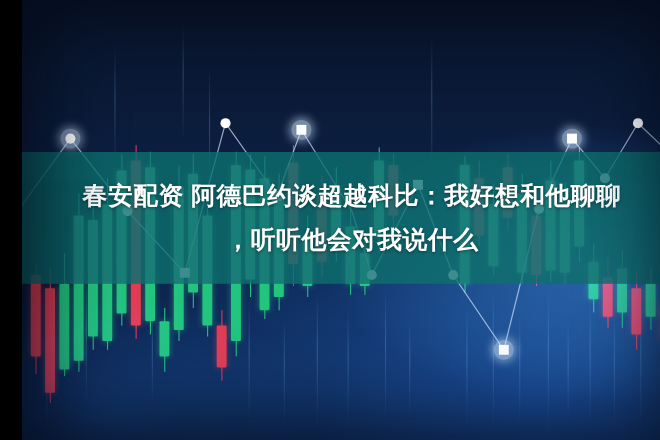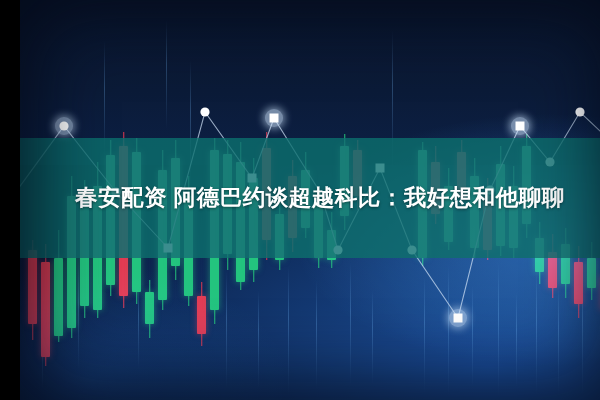--- a/index.html
+++ b/index.html
@@ -317,17 +317,18 @@
         <circle cx="500" cy="126" r="9" class="glowdot" filter="url(#nodeglow)"></circle>
         <rect x="495.5" y="121.5" width="9" height="9" class="node-s"></rect>
         <circle cx="530" cy="162" r="4.6" class="node-c"></circle>
         <circle cx="560" cy="112" r="4.6" class="node-c"></circle>
       </g>
   </svg>
 
   <div class="band">
     <div class="band-inner">
       <div class="headline l1">春安配资 阿德巴约谈超越科比：我好想和他聊聊</div>
+      <div class="headline l2">，听听他会对我说什么</div>
     </div>
   </div>
 
   <div class="bg-vignette"></div>
 </div>
 
 </body></html>

